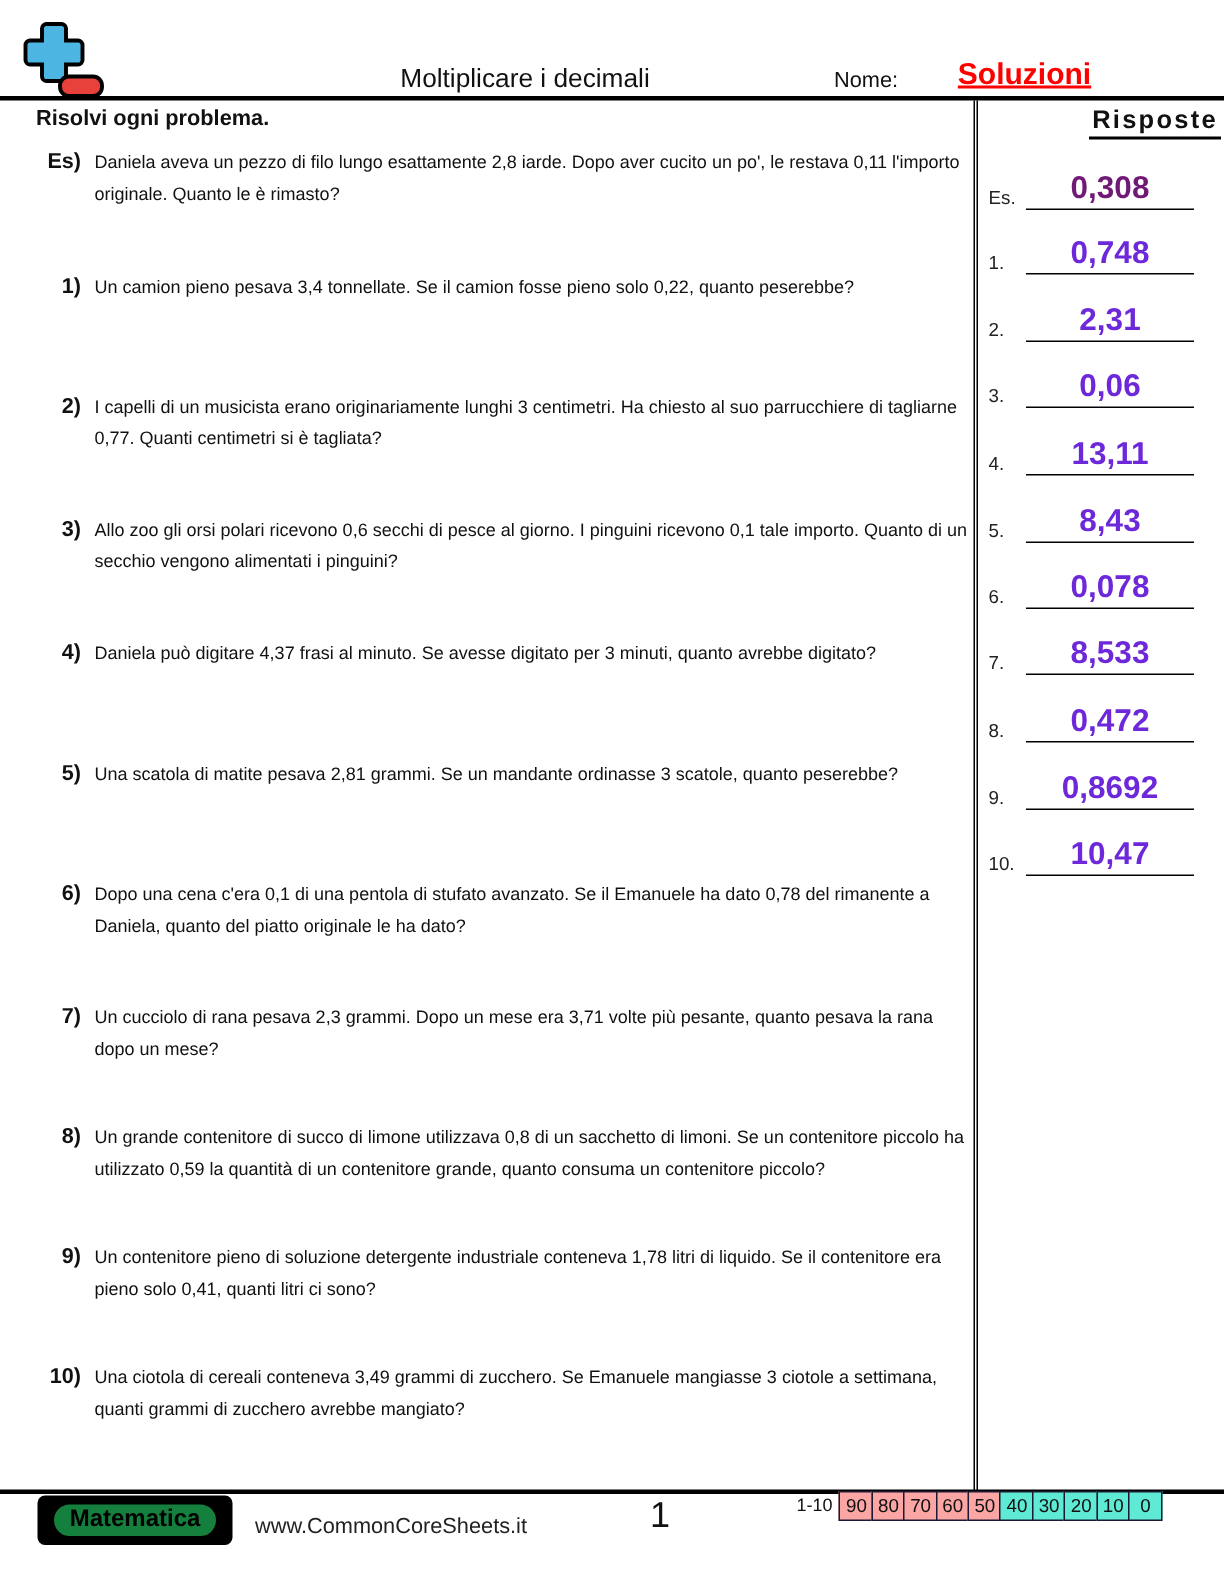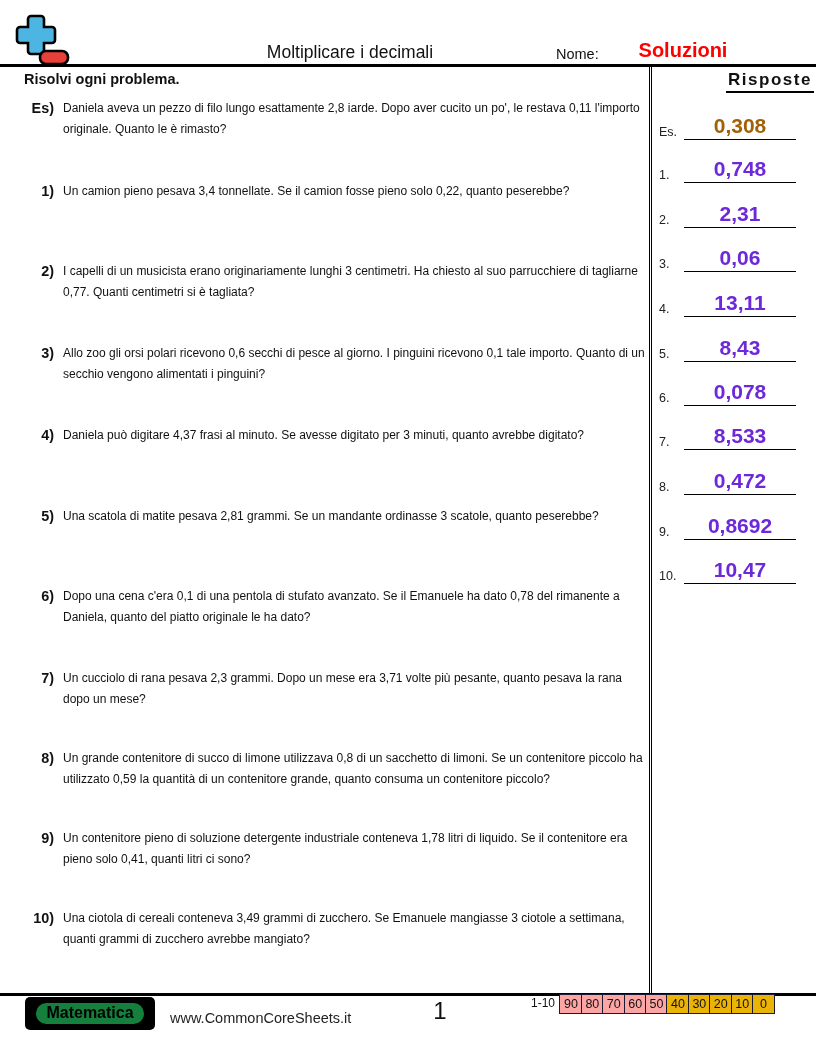--- a/index.html
+++ b/index.html
@@ -7,58 +7,58 @@
     position:relative;width:816px;height:1056px;background:#ffffff;
     font-family:"Liberation Sans","DejaVu Sans",sans-serif;color:#111;
     margin:0 auto;overflow:hidden;
   }
   
   .logo{position:absolute;left:14px;top:10px;width:58px;height:58px;}
   .page-title{position:absolute;left:180px;top:42px;width:340px;text-align:center;
     font-size:17.5px;color:#111;}
   .name-label{position:absolute;left:556px;top:46px;font-size:14.5px;}
   .name-value{position:absolute;left:608px;top:39px;width:150px;text-align:center;
-    font-size:20px;font-weight:bold;}
+    font-size:20px;font-weight:bold;text-decoration:underline;}
   .header-rule{position:absolute;left:0;top:64px;width:816px;height:3px;background:#000;}
   .instruction{position:absolute;left:24px;top:71px;font-size:14.5px;font-weight:bold;}
 
   
   .divider-v{position:absolute;left:649px;top:67px;height:927px;width:3px;
     border-left:1.7px solid #000;border-right:1.7px solid #000;box-sizing:border-box;}
 
   
   .answers-title{position:absolute;left:692px;top:70px;width:156px;text-align:center;}
   .answers-title span{display:inline-block;font-size:17px;font-weight:bold;letter-spacing:1.5px;
     border-bottom:2px solid #000;padding:0 2px 1px 2px;}
   .answer-row{position:absolute;left:656px;width:152px;height:32px;}
   .ans-label{position:absolute;left:3px;bottom:1px;font-size:12.5px;color:#222;}
   .ans-value{position:absolute;left:28px;bottom:0;width:112px;height:30px;
     display:flex;align-items:flex-end;justify-content:center;
     border-bottom:1.8px solid #000;font-size:21px;font-weight:bold;padding-bottom:1px;box-sizing:border-box;}
   .ans-red{color:#6d28d9;}
-  .ans-green{color:#a16207;margin-top:16px;}
+  .ans-green{color:#701a75;margin-top:16px;}
 
   
   .problem{position:absolute;left:10px;width:638px;display:flex;}
   .p-num{width:44px;text-align:right;font-weight:bold;font-size:14.4px;line-height:21px;flex:none;}
   .p-text{margin-left:9px;width:585px;font-size:12px;line-height:21px;}
 
   
   .footer-rule{position:absolute;left:0;top:993px;width:816px;height:2.5px;background:#000;}
   .badge{position:absolute;left:25px;top:997px;width:130px;height:33px;background:#000;
     border-radius:5px;display:flex;align-items:center;justify-content:center;}
   .badge-inner{background:#15803d;border:2px solid #000;border-radius:16px;
     padding:1px 10px 2px 10px;font-size:16px;font-weight:bold;color:#000;}
   .website{position:absolute;left:170px;top:1010px;font-size:14.5px;color:#222;}
   .page-number{position:absolute;left:420px;top:997px;width:40px;text-align:center;font-size:24px;}
   .score-strip{position:absolute;left:531px;top:993px;display:flex;align-items:flex-end;}
   .score-range{font-size:12px;margin-right:6px;line-height:21px;}
   .score-cell{width:21px;height:18px;border:1.6px solid #1a1a33;margin-left:-1.6px;
     display:flex;align-items:center;justify-content:center;font-size:12.5px;background:#fca5a5;}
-  .score-cell.hl{background:#eab308;}
+  .score-cell.hl{background:#5eead4;}
 </style>
 </head>
 <body>
 
 <div class="page">
 
   <div class="logo">
     <svg width="58" height="58" viewBox="0 0 58 58">
       <path d="M17 6 h10 a3 3 0 0 1 3 3 v8 h8 a3 3 0 0 1 3 3 v10 a3 3 0 0 1 -3 3 h-8 v8 a3 3 0 0 1 -3 3 h-10 a3 3 0 0 1 -3 -3 v-8 h-8 a3 3 0 0 1 -3 -3 v-10 a3 3 0 0 1 3 -3 h8 v-8 a3 3 0 0 1 3 -3 z" fill="#4db5e2" stroke="#000" stroke-width="2.6"></path>
       <rect x="26" y="41" width="28" height="13" rx="6" fill="#e8403a" stroke="#000" stroke-width="2.6"></rect>

